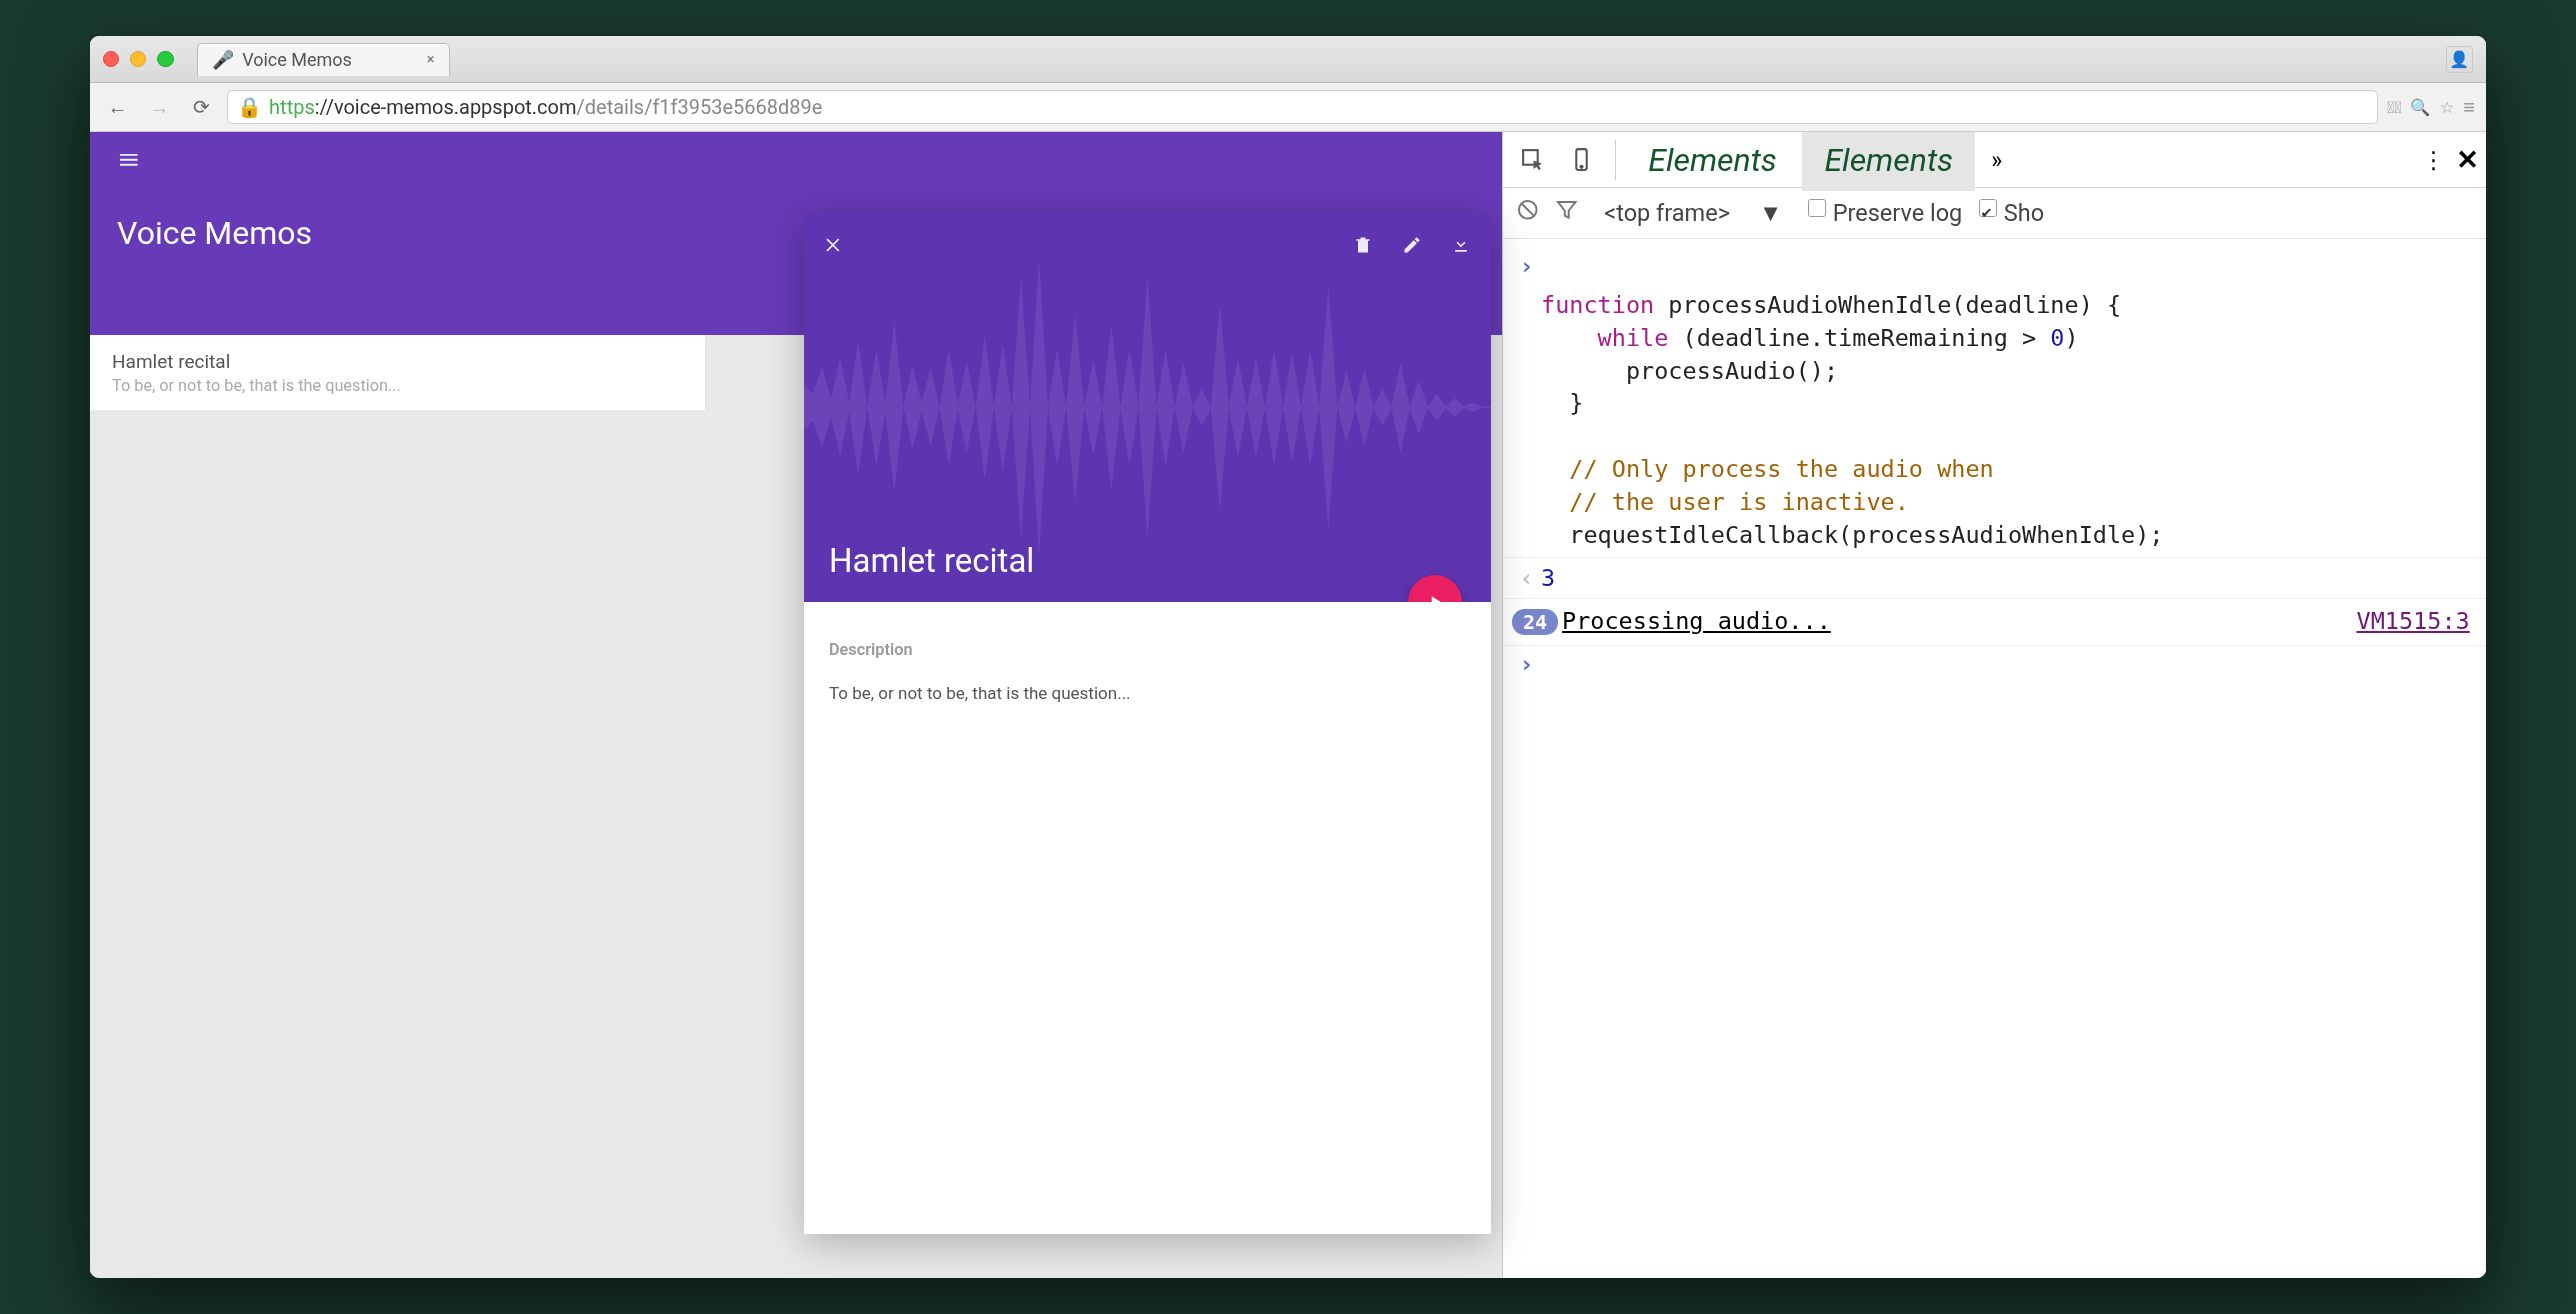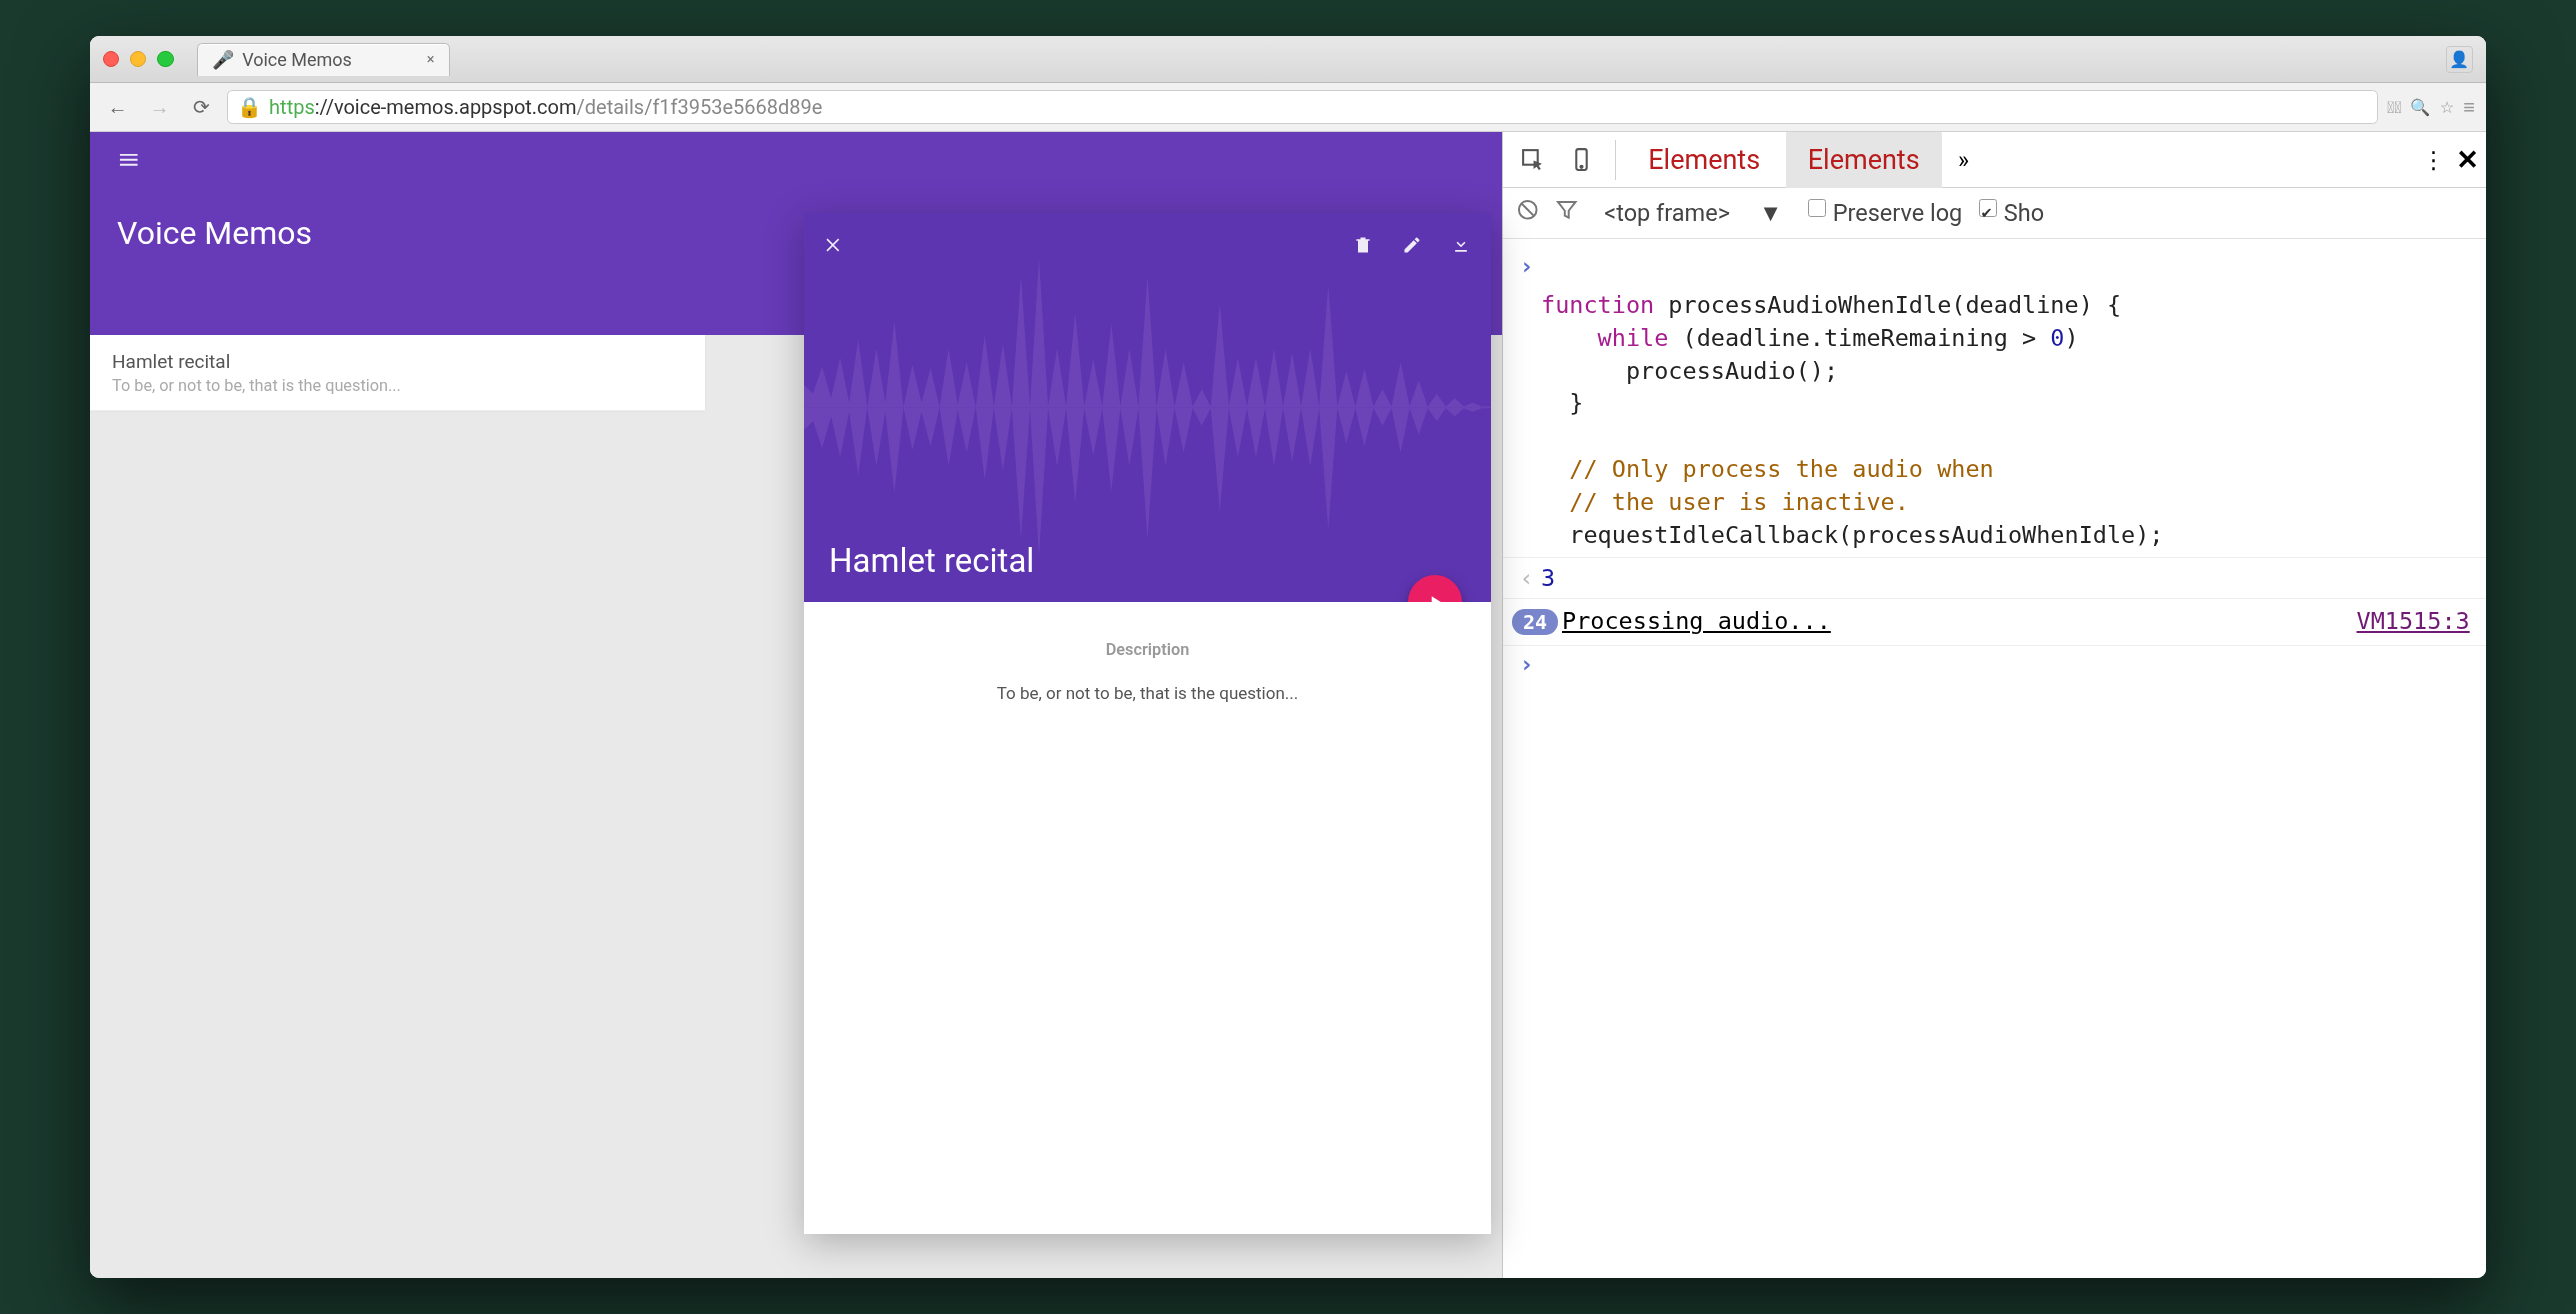--- a/index.html
+++ b/index.html
@@ -104,32 +104,32 @@
 .close-detail{color:#fff;font-size:23.5px;opacity:.9;cursor:pointer;}
 .detail-icons{display:flex;gap:29px;align-items:center;}
 .detail-icons span{color:#fff;opacity:.9;cursor:pointer;}
 .waveform{position:absolute;inset:0;opacity:.45;}
 .detail-title{position:absolute;left:25px;bottom:22px;color:#fff;font-size:33px;font-weight:400;z-index:3;}
 .fab{
   position:absolute; right:29px; bottom:-27px; width:54px;height:54px;border-radius:50%;
   background:#e91e63;box-shadow:0 5.4px 12.7px rgba(0,0,0,0.35);display:flex;align-items:center;justify-content:center;z-index:4;cursor:pointer;
 }
 .fab svg{fill:#fff;}
-.detail-body{padding:38px 25px 25px;text-align:center;}
+.detail-body{padding:38px 25px 25px;}
 .desc-label{font-size:16.3px;color:#999;font-weight:600;}
 .desc-text{font-size:17px;color:#555;margin-top:23.5px;}
 .devtools{
   flex:1; border-left:0.9px solid #c8c8c8; display:flex;flex-direction:column;background:#fff;
   font-size:23.5px;
 }
 .dt-tabs{height:56px;border-bottom:0.9px solid #d0d0d0;display:flex;align-items:center;padding:0 7.2px;gap:3.6px;}
 .dt-iconbtn{width:45px;height:43px;display:flex;align-items:center;justify-content:center;color:#666;border-radius:2.7px;}
 .dt-iconbtn svg{width:25px;height:25px;}
 .dt-sep{width:0.9px;height:40px;background:#d0d0d0;margin:0 7.2px;}
-.dt-tab{padding:12.7px 22px;font-size:27px;color:#b91c1c;}
+.dt-tab{padding:12.7px 22px;font-size:32px;color:#14532d;font-style:italic;}
 .dt-tab.active{background:#e5e5e5;border-radius:3.6px 3.6px 0 0;}
 .dt-more{padding:9px 12.7px;font-size:23.5px;}
 .dt-right{margin-left:auto;display:flex;align-items:center;gap:11px;}
 .dt-toolbar{height:51px;border-bottom:0.9px solid #e0e0e0;display:flex;align-items:center;padding:0 12.7px;gap:16.3px;font-size:23.5px;color:#444;}
 .dt-toolbar .dropdown{display:flex;align-items:center;gap:29px;padding:1.8px 9px;}
 .dt-toolbar .chk{display:flex;align-items:flex-start;gap:7.2px;}
 .dt-console{flex:1;overflow:auto;padding:7.2px 0 18px;font-family:"Menlo","Consolas",monospace;font-size:23.5px;line-height:1.4;}
 .cline{display:flex;align-items:flex-start;padding:1.8px 16.3px 1.8px 9px;border-bottom:0.9px solid rgba(0,0,0,0);}
 .cline.output-row{border-bottom:0.9px solid #eee;padding-bottom:5.4px;padding-top:3.6px;}
 .cline.result-row{border-bottom:0.9px solid #eee;padding-bottom:3.6px;padding-top:3.6px;}

